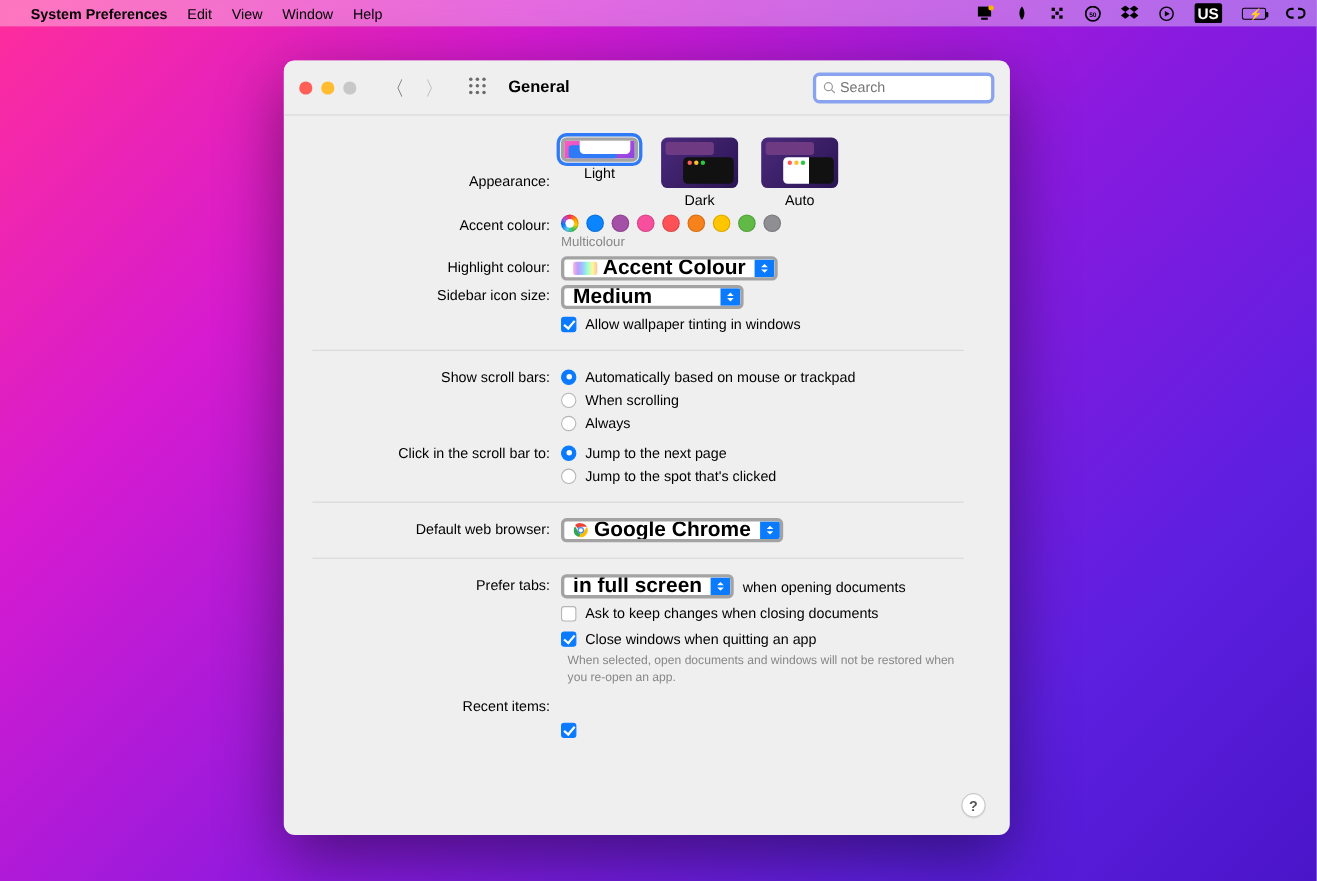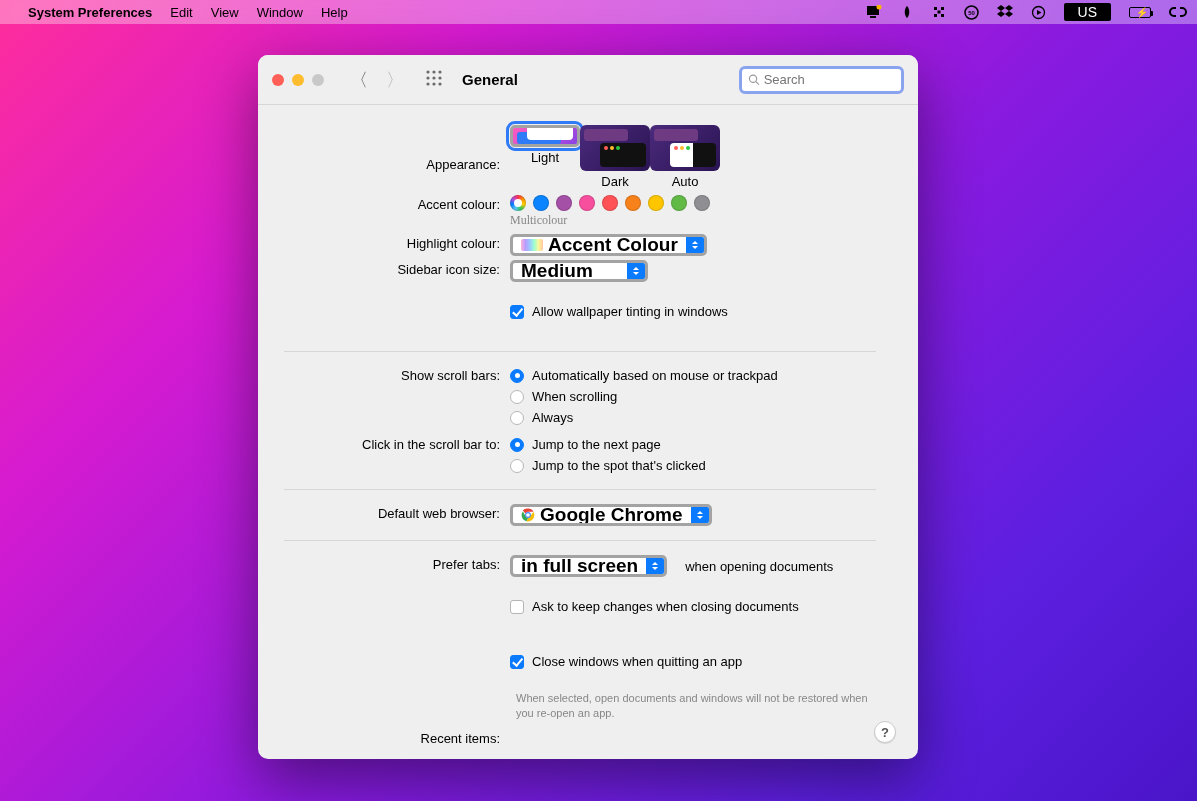--- a/index.html
+++ b/index.html
@@ -9,21 +9,21 @@
     overflow: hidden; position: relative;
   }
   
   .menubar { height: 24px; background: rgba(255,255,255,0.35); display: flex; align-items: center;
              font-size: 13px; color: #000; padding: 0 10px; justify-content: space-between; backdrop-filter: blur(10px);}
   .menubar-left, .menubar-right { display: flex; align-items: center; gap: 18px; }
   .menubar-left .apple { font-size: 14px; }
   .menubar-left .appname { font-weight: 600; text-align: right; }
   .menubar-right span { font-size: 14px; }
   .mr-icon { display:inline-flex; align-items:center; }
-  .us-box { font-size:9px; font-weight:400; background:#000; color:#fff; padding:1px 14px; border-radius:2px;}
+  .us-box { font-size:9px; font-weight:700; background:#000; color:#fff; padding:1px 3px; border-radius:2px;}
   .batt { display:inline-block; width:22px; height:11px; border:1px solid #000; border-radius:2px; position:relative;}
   .batt::after { content:''; position:absolute; right:-3px; top:3px; width:2px; height:5px; background:#000; border-radius:0 1px 1px 0;}
   .batt .bolt { position:absolute; left:6px; top:-1px; font-size:10px;}
   
   .window {
     position: absolute; left: 258px; top: 55px; width: 660px; height: 704px;
     background: #efefef; border-radius: 10px; box-shadow: 0 20px 60px rgba(0,0,0,0.45);
     display: flex; flex-direction: column; overflow: hidden;
   }
   .titlebar { height: 50px; display: flex; align-items: center; padding: 0 14px; gap: 10px;
@@ -40,21 +40,21 @@
             background: #fff; height: 28px; width: 165px; padding: 0 6px; gap:4px;}
   .search svg { width:13px; height:13px; }
   .search input { border: none; outline: none; font-size: 13px; width: 100%; background:transparent; color:#888;}
   
   .panel { flex:1; overflow:auto; padding: 20px 42px 18px 26px; font-size: 13px; color:#000; position:relative;}
   .row { display: grid; grid-template-columns: 226px 1fr; align-items: start; margin-bottom: 6px; }
   .row.tight { margin-bottom: 4px; }
   .label { text-align: right; padding-right: 10px; padding-top: 2px; color:#000;}
   .hr { border: none; border-top: 1px solid #d7d7d7; margin: 14px 0; }
   
-  .appearance-opts { display: flex; gap: 0; }
+  .appearance-opts { display: flex; gap: 21px; }
   .thumb-wrap { display:flex; flex-direction:column; align-items:center; gap:3px;}
   .thumb { width: 70px; height: 46px; border-radius: 6px; background:#5a3aa8; position:relative; overflow:hidden;}
   .thumb.sel { outline: 3px solid #2f7af6; outline-offset: 1px;}
   .thumb.light { background: linear-gradient(135deg,#ff5bbf,#8a43e6);}
   .thumb.dark, .thumb.auto { background: linear-gradient(135deg,#4b2a7d,#2a1452);}
   .twin { position:absolute; bottom:4px; right:4px; width:46px; height:24px; border-radius:4px; }
   .thumb.light .twin { background:#fff;}
   .thumb.dark .twin { background:#111;}
   .thumb.auto .twin { background:linear-gradient(90deg,#fff 50%,#111 50%);}
   .twin .dots { position:absolute; top:3px; left:4px; display:flex; gap:2px;}
@@ -64,52 +64,52 @@
   .thumb.dark .tbar, .thumb.auto .tbar{ background:#6e3b83;}
   
   .swatches { display:flex; gap:7px; align-items:center; }
   .sw { width:16px; height:16px; border-radius:50%; box-shadow: inset 0 0 0 1px rgba(0,0,0,0.15);}
   .sw.multi { background: conic-gradient(#ff2d55,#ff9500,#ffcc00,#34c759,#5ac8fa,#007aff,#af52de,#ff2d55);
               position:relative;}
   .sw.multi::after{content:'';position:absolute;inset:4px;border-radius:50%;background:#fff;}
   .sw.blue{background:#0a84ff;} .sw.purple{background:#a550a7;} .sw.pink{background:#f74f9e;}
   .sw.red{background:#ff5257;} .sw.orange{background:#f7821b;} .sw.yellow{background:#ffc600;}
   .sw.green{background:#62ba46;} .sw.grey{background:#8e8e93;}
-  .sub { color:#878787; font-size:12px; margin-top:2px;font-family:Liberation Serif, serif;}
+  .sub { color:#878787; font-size:12px; margin-top:2px;}
   
   .sel { display:inline-flex; align-items:center; background:#fff; border:3px solid #a3a3a3;
          border-radius:5px; height:22px; font-size:19px; overflow:hidden;font-weight:bold; }
   .sel .val { padding: 0 8px; display:flex; align-items:center; gap:5px;}
   .sel .btn { background:#0a7aff; width:18px; height:100%; display:flex; flex-direction:column;
               justify-content:center; align-items:center; }
   .sel .btn::before{content:'';border:3px solid transparent;border-bottom-color:#fff; margin-bottom:1px;}
   .sel .btn::after{content:'';border:3px solid transparent;border-top-color:#fff; margin-top:1px;}
   .gradient-chip{ width:22px; height:12px; border-radius:2px;
                   background:linear-gradient(90deg,#ffb3d9,#b79cff,#9cc8ff,#9cffd0,#fff79c,#ffc59c);}
   .chrome-icon{ width:14px; height:14px; }
   
-  .chk { display:inline-flex; align-items:center; gap:8px; margin: 18px 0;}
+  .chk { display:inline-flex; align-items:center; gap:8px; margin: 2px 0;}
   .chk .box { width:14px; height:14px; border-radius:3px; border:1px solid #b5b5b5; background:#fff;
               display:flex; align-items:center; justify-content:center; flex-shrink:0;}
   .chk.on .box { background:#0a7aff; border-color:#0a7aff;}
   .chk.on .box::after{content:'';width:4px;height:8px;border:solid #fff;border-width:0 2px 2px 0;
                       transform:rotate(40deg) translateY(-1px);}
   
   .rad { display:inline-flex; align-items:center; gap:8px; margin: 2px 0;}
   .rad .r { width:14px;height:14px;border-radius:50%;border:1px solid #b5b5b5;background:#fff;flex-shrink:0;
             display:flex;align-items:center;justify-content:center;}
   .rad.on .r{ background:#0a7aff; border-color:#0a7aff;}
   .rad.on .r::after{content:'';width:5px;height:5px;border-radius:50%;background:#fff;}
   .col { display:flex; flex-direction:column; gap:2px;}
   .note { font-size:11px; color:#878787; line-height:1.35; max-width: 360px; margin-top:2px;}
   .help-btn{ position:absolute; right:22px; bottom:16px; width:22px;height:22px;border-radius:50%;
              background:#fff; border:1px solid #c9c9c9; font-weight:600; color:#555;
              display:flex;align-items:center;justify-content:center;font-size:13px;
              box-shadow:0 1px 1px rgba(0,0,0,0.1);}
-  .inline { display:flex; align-items:center; gap:18px;}
+  .inline { display:flex; align-items:center; gap:8px;}
 </style>
 </head>
 <body>
 
 <div class="menubar">
   <div class="menubar-left">
     <span class="apple"></span>
     <span class="appname">System Preferences</span>
     <span>Edit</span>
     <span>View</span>
@@ -281,21 +281,21 @@
               <span>Accent Colour</span>
             </span>
           <span class="btn"></span>
         </div>
       </div>
     </div>
 
     <div class="row tight">
       <div class="label">Sidebar icon size:</div>
       <div>
-        <div class="sel" style="width:138px;justify-content:space-between;">
+        <div class="sel" style="width:166px;justify-content:space-between;">
           <span class="val">Medium</span>
           <span class="btn"></span>
         </div>
       </div>
     </div>
 
     <div class="row">
       <div></div>
       <label class="chk on">
         <span class="box"></span>

